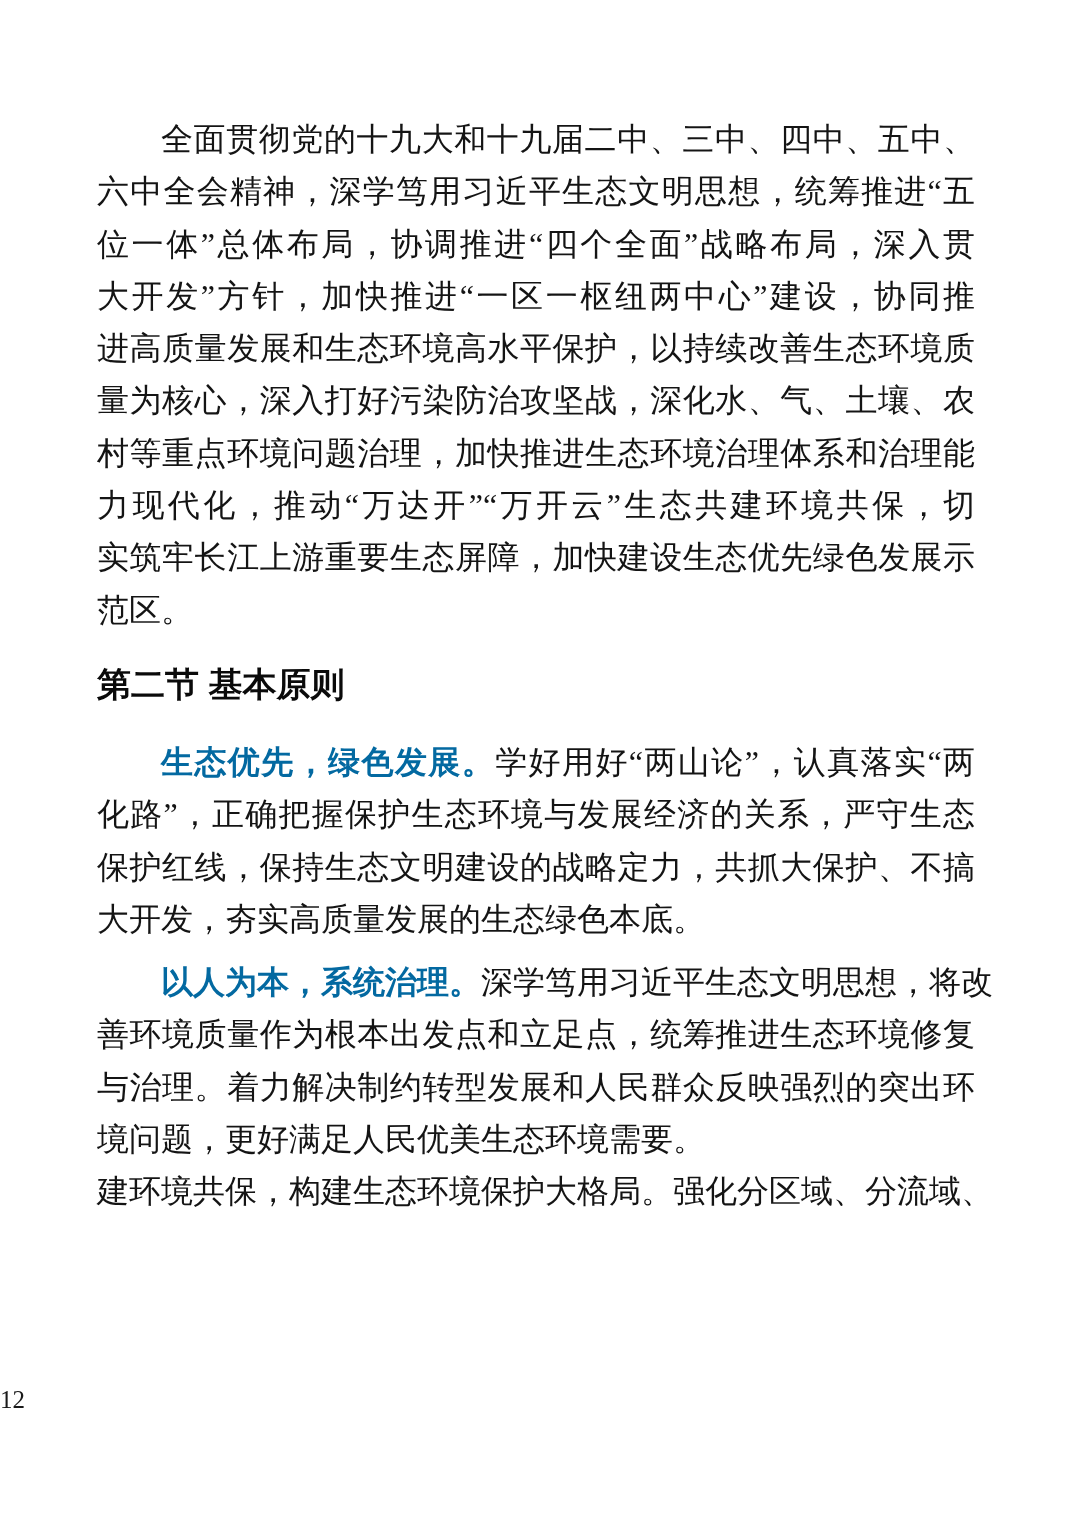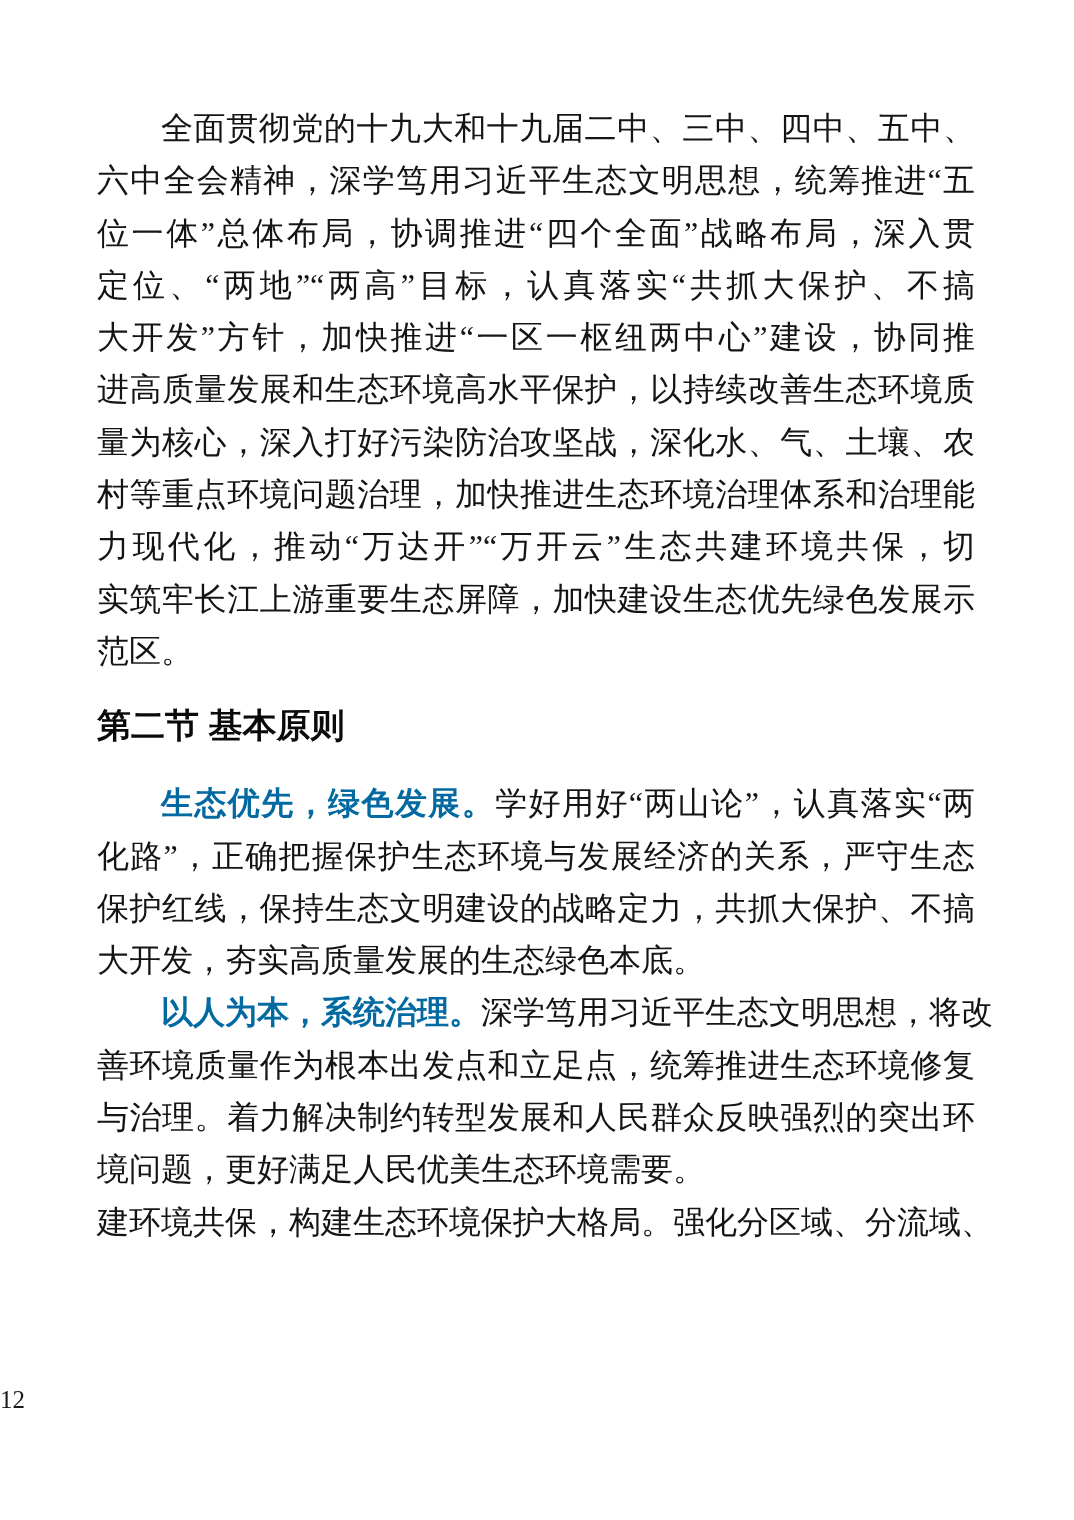--- a/index.html
+++ b/index.html
@@ -22,21 +22,21 @@
   .para { margin: 0; }
   .ln {
     font-family: "Liberation Serif", "DejaVu Serif", serif;
     font-size: 32px;
     line-height: 52.3px;
     text-align: justify;
     text-align-last: justify;
     white-space: nowrap;
     color: #141414;
   }
-  .ln.first { text-indent: 64px; }
+  .ln.first { text-indent: 64px; margin-top: 11px; }
   .ln.last { text-align-last: left; white-space: normal; }
   .lead {
     font-family: "Liberation Sans", "DejaVu Sans", sans-serif;
     font-weight: bold;
     color: #0369a1;
   }
   .section-heading {
     font-family: "Liberation Sans", "DejaVu Sans", sans-serif;
     font-weight: bold;
     font-size: 34px;
@@ -60,21 +60,20 @@
 </head>
 <body>
 
 <div class="page">
   <div class="content">
 
     <div class="para">
       <div class="ln first">全面贯彻党的十九大和十九届二中、三中、四中、五中、</div>
       <div class="ln">六中全会精神，深学笃用习近平生态文明思想，统筹推进“五</div>
       <div class="ln">位一体”总体布局，协调推进“四个全面”战略布局，深入贯</div>
-      <div class="ln">定位、“两地”“两高”目标，认真落实“共抓大保护、不搞</div>
       <div class="ln">大开发”方针，加快推进“一区一枢纽两中心”建设，协同推</div>
       <div class="ln">进高质量发展和生态环境高水平保护，以持续改善生态环境质</div>
       <div class="ln">量为核心，深入打好污染防治攻坚战，深化水、气、土壤、农</div>
       <div class="ln">村等重点环境问题治理，加快推进生态环境治理体系和治理能</div>
       <div class="ln">力现代化，推动“万达开”“万开云”生态共建环境共保，切</div>
       <div class="ln">实筑牢长江上游重要生态屏障，加快建设生态优先绿色发展示</div>
       <div class="ln last">范区。</div>
     </div>
 
     <div class="section-heading">第二节 基本原则</div>

